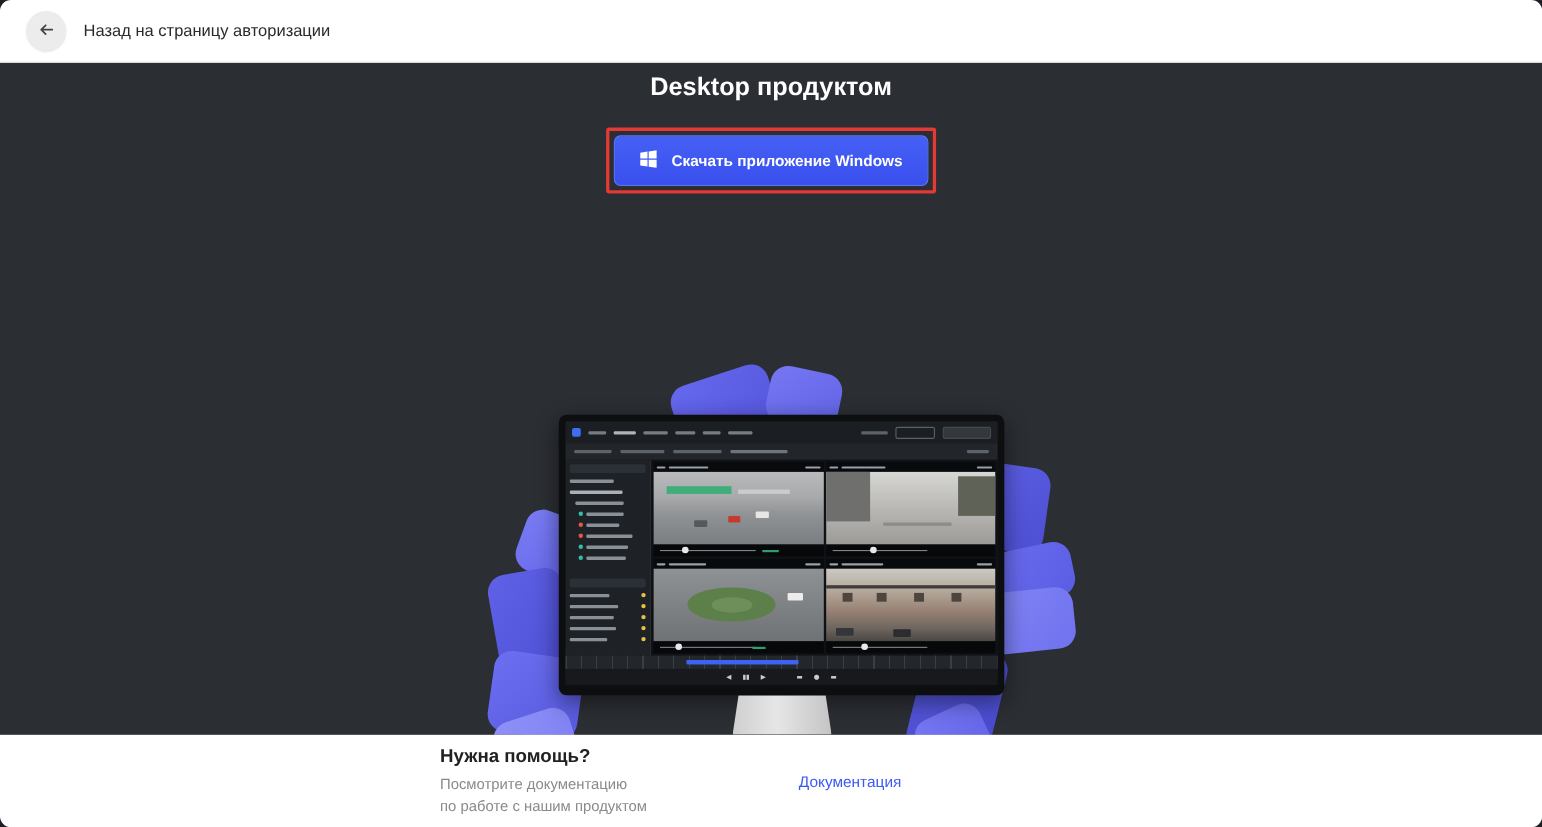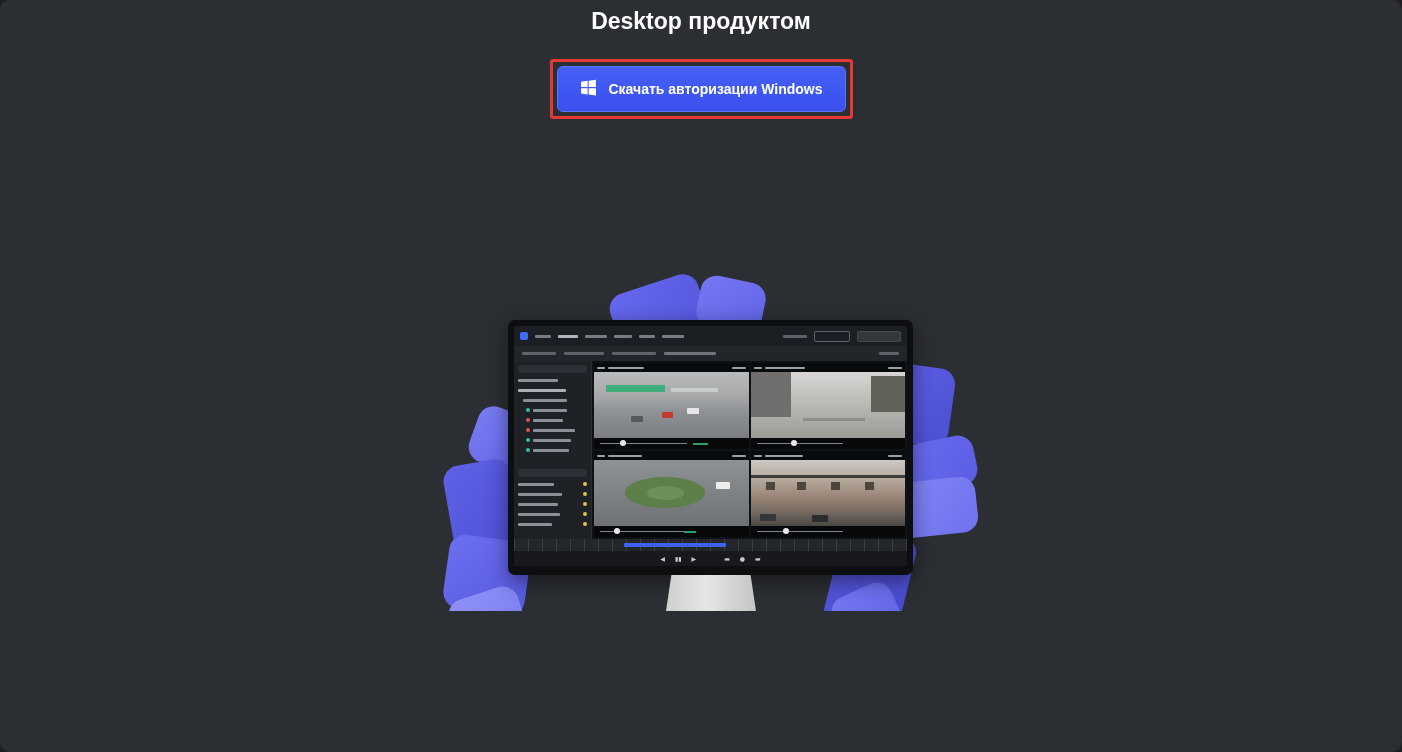--- a/index.html
+++ b/index.html
@@ -84,36 +84,46 @@
   .help-block { margin-left:400px; text-align:left; }
   .help-heading { font-size:17px; font-weight:bold; color:#212121; margin-bottom:5px; }
   .help-line { font-size:13.5px; color:#8a8a8a; line-height:1.45; }
   .doc-link { margin-left:138px; font-size:14px; color:#3c59f6; text-decoration:none; cursor:pointer; align-self:center; }
 </style>
 </head>
 <body>
 
 <div class="page">
 
+  <header class="topbar">
+    <button class="back-btn">
+      <span>
+        <svg width="16" height="16" viewBox="0 0 16 16">
+            <path d="M13.5 8 H3.5 M7.5 4 L3.5 8 L7.5 12" stroke="#454545" stroke-width="1.6" fill="none" stroke-linecap="round" stroke-linejoin="round"></path>
+          </svg>
+      </span>
+    </button>
+    <span class="back-label">Назад на страницу авторизации</span>
+  </header>
 
   <main class="hero">
 
     <div class="hero-title">Desktop продуктом</div>
 
     <div class="annotation">
       <button class="dl-btn">
         <span>
           <svg width="17" height="17" viewBox="0 0 16 16" fill="#ffffff">
             <polygon points="1,2.6 7.2,1.7 7.2,7.6 1,7.6"></polygon>
             <polygon points="8.2,1.55 15,0.6 15,7.6 8.2,7.6"></polygon>
             <polygon points="1,8.6 7.2,8.6 7.2,14.5 1,13.6"></polygon>
             <polygon points="8.2,8.6 15,8.6 15,15.6 8.2,14.65"></polygon>
           </svg>
         </span>
-        <span>Скачать авторизации Windows</span>
+        <span>Скачать приложение Windows</span>
       </button>
     </div>
 
     
     <div class="shape" style="left:612px;top:283px;width:92px;height:56px;transform:rotate(-18deg);background:linear-gradient(135deg,#6668ee,#5557dd);"></div>
     <div class="shape" style="left:698px;top:279px;width:66px;height:52px;transform:rotate(12deg);background:linear-gradient(135deg,#7577f2,#6163e6);"></div>
     <div class="shape" style="left:828px;top:330px;width:80px;height:62px;transform:rotate(28deg);background:linear-gradient(135deg,#8d8ff7,#7b7df3);"></div>
     <div class="shape" style="left:888px;top:366px;width:64px;height:78px;transform:rotate(8deg);background:linear-gradient(135deg,#5d5fe4,#4d4fd2);"></div>
     <div class="shape" style="left:900px;top:440px;width:76px;height:50px;transform:rotate(-12deg);background:linear-gradient(135deg,#6b6df0,#5a5ce2);"></div>
     <div class="shape" style="left:845px;top:482px;width:132px;height:56px;transform:rotate(-6deg);background:linear-gradient(135deg,#8a8cf6,#6f71ef);"></div>
@@ -310,14 +320,22 @@
               <span class="cicon">▬</span>
           </div>
         </div>
 
       </div>
     </div>
     <div class="stand"></div>
 
   </main>
 
+  <footer class="footer">
+    <div class="help-block">
+      <div class="help-heading">Нужна помощь?</div>
+      <div class="help-line">Посмотрите документацию</div>
+      <div class="help-line">по работе с нашим продуктом</div>
+    </div>
+    <a class="doc-link">Документация</a>
+  </footer>
 
 </div>
 
 </body></html>

